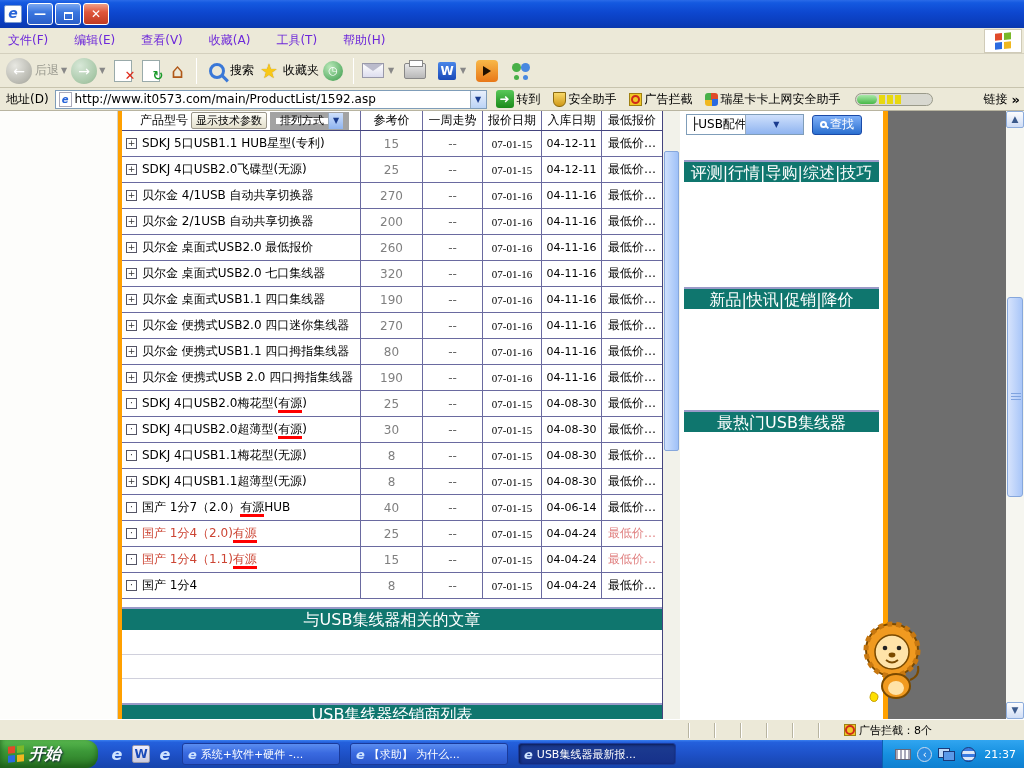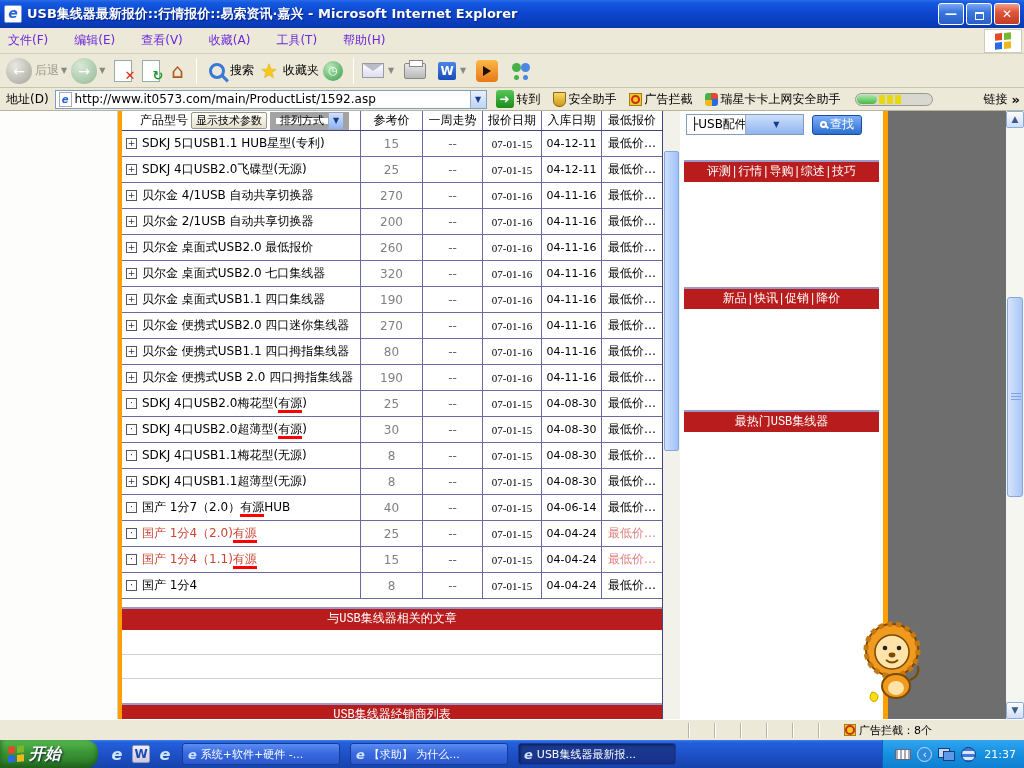--- a/index.html
+++ b/index.html
@@ -119,21 +119,21 @@
   .c.name { width:239px; justify-content:flex-start; padding-left:4px; overflow:hidden; white-space:nowrap; }
   .c.price{ width:62px; color:#7f7f7f; } .c.trend{ width:60px; color:#666; }
   .c.d1{ width:59px; font-size:11px;font-family:Liberation Serif, serif; } .c.d2{ width:60px; font-size:11px; }
   .c.low{ width:60px; border-right:none; }
   .exp { width:11px; height:11px; border:1px solid #556; background:#fff; font-size:9px; line-height:9px; text-align:center;
     color:#333; margin-right:5px; flex:0 0 auto; }
   .redname { color:#cc4433; }
   .uline { border-bottom:3px solid #f00; }
   .lowred { color:#e08080; }
 
-  .banner { background:#b91c1c; border-top:2px solid #9a9ac8; color:#fff; font-size:12px; text-align:center; line-height:21px;font-family:Liberation Mono, monospace; }
+  .banner { background:#0f766e; border-top:2px solid #9a9ac8; color:#fff; font-size:16px; text-align:center; line-height:21px; }
   .articlebanner { position:absolute; left:0; top:496px; width:540px; height:23px; }
   .emptyline { position:absolute; left:0; width:540px; height:1px; background:#d0d0dc; }
   .dealerbanner { position:absolute; left:0; top:592px; width:540px; height:16px; overflow:hidden; line-height:20px; }
 
   
   .innersb { position:absolute; left:663px; top:0; width:17px; height:608px; background:#f2f2ea; }
   .innersb .thumb { position:absolute; left:1px; top:40px; width:15px; height:300px;
     background:linear-gradient(90deg,#cfe0fc,#9fc1f8); border:1px solid #86a7dc; border-radius:2px; }
 
   
@@ -202,21 +202,20 @@
     background:repeating-linear-gradient(180deg,#3a7ae0 0 3px,#dce8f8 3px 6px); border:1px solid #1a3a7a; }
   .clock { color:#fff; font-size:11px; margin-left:2px; }
 </style>
 </head>
 <body>
 
 <div id="screen">
 
   <div class="titlebar">
     <div class="appicon">e</div>
-    <div class="ttext">USB集线器最新报价::行情报价::易索资讯·嘉兴 - Microsoft Internet Explorer</div>
     <div class="winbtns">
       <div class="wbtn">—</div>
       <div class="wbtn"><span class="restoreglyph"></span></div>
       <div class="wbtn close">✕</div>
     </div>
   </div>
 
   <div class="menubar">
     <span class="mitem">文件(F)</span>
     <span class="mitem">编辑(E)</span>

